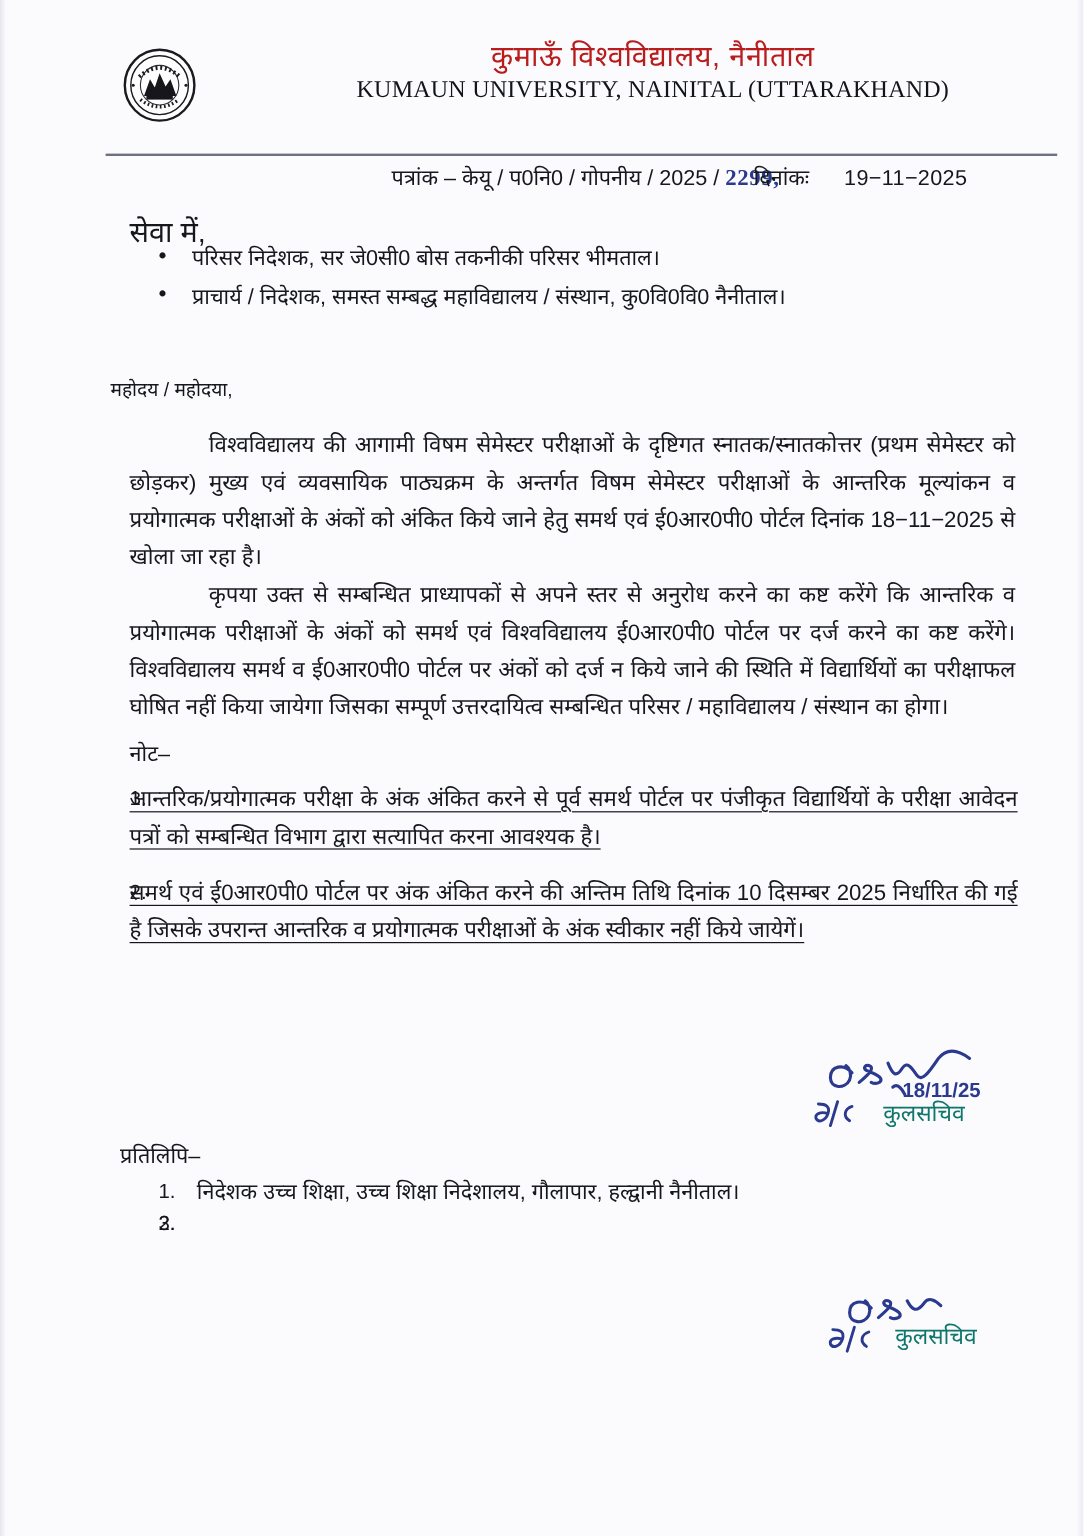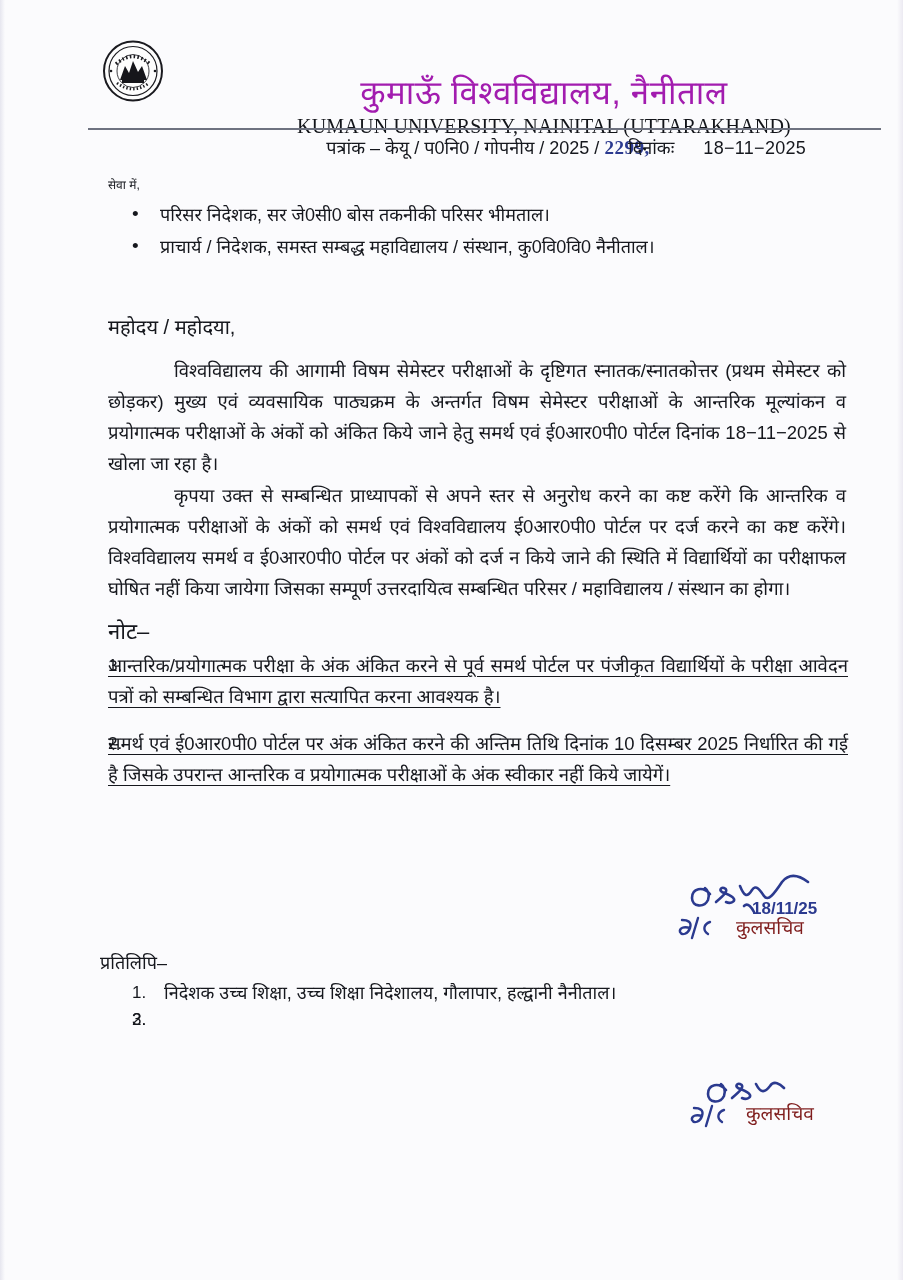--- a/index.html
+++ b/index.html
@@ -51,27 +51,26 @@
   }
   .titles {
     position: absolute;
     left: 120px;
     top: 0;
     width: 672px;
     text-align: center;
   }
   .title-hi {
     font-family: "Liberation Sans", "DejaVu Sans", sans-serif;
-    font-size: 33px;
+    font-size: 24px;
     font-weight: 400;
-    color: #a21caf;
+    color: #b91c1c;
     letter-spacing: 0.5px;
     line-height: 1.18;
     white-space: nowrap;
-    margin-top: 40px;
   }
   .title-en {
     font-family: "Liberation Serif", "DejaVu Serif", serif;
     font-size: 20px;
     color: #121419;
     margin-top: 2px;
     letter-spacing: 0.2px;
     white-space: nowrap;
   }
 
@@ -114,21 +113,21 @@
 
   
   .body-txt {
     font-family: "Liberation Sans", "DejaVu Sans", sans-serif;
     color: #15171d;
   }
   .seva {
     position: absolute;
     left: 108px;
     top: 176px;
-    font-size: 12px;
+    font-size: 24px;
   }
   .bullets {
     position: absolute;
     left: 128px;
     top: 204px;
     width: 740px;
     list-style: none;
     margin: 0;
     padding: 0;
     font-size: 18px;
@@ -144,43 +143,43 @@
     content: "\2022";
     position: absolute;
     left: 4px;
     top: -2px;
     font-size: 19px;
     color: #15171d;
   }
 
   .salutation {
     position: absolute;
-    left: 108px;
+    left: 92px;
     top: 313px;
-    font-size: 20px;
+    font-size: 16px;
   }
 
   .para {
     position: absolute;
     left: 108px;
     width: 738px;
     font-size: 18.5px;
     line-height: 31px;
     text-align: justify;
     text-justify: inter-word;
     text-indent: 66px;
   }
   #para1 { top: 355px; }
   #para2 { top: 480px; }
 
   .note-label {
     position: absolute;
     left: 108px;
     top: 615px;
-    font-size: 22px;
+    font-size: 18px;
     text-align: center;
   }
 
   .notes {
     position: absolute;
     left: 108px;
     top: 650px;
     width: 740px;
   }
   .note-item {
@@ -214,21 +213,21 @@
     position: absolute;
     left: 0; top: 0;
     width: 100%;
     height: 100%;
     pointer-events: none;
   }
   .sig-caption {
     position: absolute;
     font-family: Liberation Mono, monospace;
     font-size: 19px;
-    color: #7f1d1d;
+    color: #0f766e;
     white-space: nowrap;
   }
   #sig1 .sig-caption { left: 88px; top: 46px; }
   #sig2 .sig-caption { left: 66px; top: 22px; }
 
   
   .pratilipi-label {
     position: absolute;
     left: 100px;
     top: 950px;
@@ -291,21 +290,21 @@
 
   <div class="hrule"></div>
 
   <div class="refline body-txt">
     <span>पत्रांक</span>
     <span>–</span>
     <span>केयू / प0नि0 / गोपनीय / 2025 /</span>
     <span class="ref-num">2299,</span>
     <span class="dateblock">
       <span>दिनांकः</span>
-      <span class="d-val">18−11−2025</span>
+      <span class="d-val">19−11−2025</span>
     </span>
   </div>
 
   <div class="seva body-txt">सेवा में,</div>
 
   <ul class="bullets body-txt">
     <li>परिसर निदेशक, सर जे0सी0 बोस तकनीकी परिसर भीमताल।</li>
     <li>प्राचार्य / निदेशक, समस्त सम्बद्ध महाविद्यालय / संस्थान, कु0वि0वि0 नैनीताल।</li>
   </ul>
 

